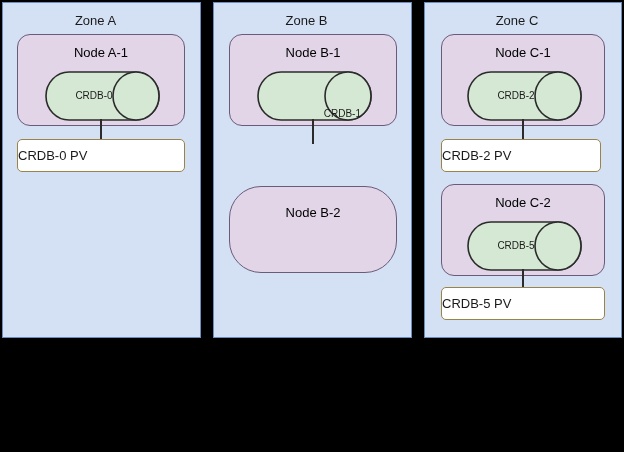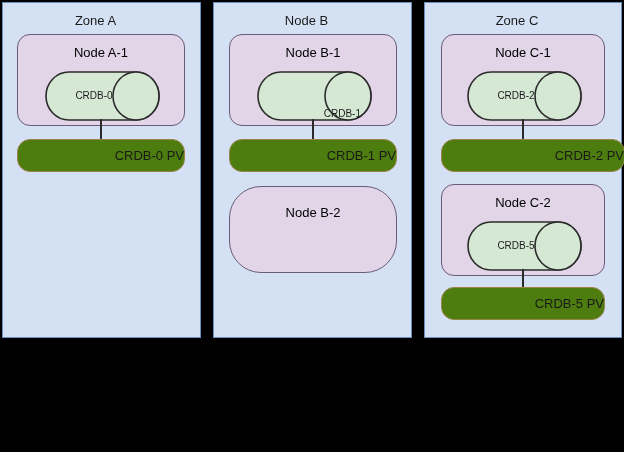--- a/index.html
+++ b/index.html
@@ -70,27 +70,27 @@
     text-align: center;
     font-size: 10px;
     color: #1a1a1a;
     line-height: 10px;
     white-space: nowrap;
   }
 
   
   .pv {
     position: absolute;
-    background: #4d7c0f;
+    background: #ffffff;
     border: 1px solid #9a8347;
-    border-radius: 13px;
+    border-radius: 5px;
     box-sizing: border-box;
     display: flex;
     align-items: center;
-    justify-content: flex-end;
+    justify-content: flex-start;
   }
   .pv-label {
     font-size: 13px;
     color: #1a1a1a;
     line-height: 16px;
     white-space: nowrap;
   }
 
   
   .conn {
@@ -120,40 +120,37 @@
     <div class="cyl-label" style="left:6px; top:20px; width:110px; text-align:center; transform:translateX(-12px);">CRDB-0</div>
   </div>
 
   <div class="conn" style="left:100px; top:119px; height:25px;"></div>
 
   <div class="pv" style="left:17px; top:139px; width:168px; height:33px;">
     <span class="pv-label">CRDB-0 PV</span>
   </div>
 
   <div class="zone" style="left:213px; top:2px; width:199px; height:336px;">
-    <div class="zone-title" style="top:10px;">Node B</div>
+    <div class="zone-title" style="top:10px;">Zone B</div>
   </div>
 
   <div class="node" style="left:229px; top:34px; width:168px; height:92px;">
     <div class="node-title" style="top:10px;">Node B-1</div>
   </div>
 
   <div class="cyl" style="left:257px; top:71px; width:115px; height:50px;">
     <svg width="115" height="50" viewBox="0 0 115 50">
       <path d="M 24,1 H 91 A 23,24 0 0 1 91,49 H 24 A 23,24 0 0 1 24,1 Z" fill="#d5e8d4" stroke="#2b2b2b" stroke-width="1.6"></path>
       <ellipse cx="91" cy="25" rx="23" ry="24" fill="#d5e8d4" stroke="#2b2b2b" stroke-width="1.6"></ellipse>
     </svg>
     <div class="cyl-label" style="left:6px; top:20px; width:110px; text-align:right; transform:translateX(-12px);margin-top:18px;">CRDB-1</div>
   </div>
 
   <div class="conn" style="left:312px; top:119px; height:25px;"></div>
 
-  <div class="pv" style="left:229px; top:139px; width:168px; height:33px;">
-    <span class="pv-label">CRDB-1 PV</span>
-  </div>
 
   <div class="node" style="left:229px; top:186px; width:168px; height:87px;border-radius:32px;">
     <div class="node-title" style="top:18px;">Node B-2</div>
   </div>
 
   <div class="zone" style="left:424px; top:2px; width:198px; height:336px;">
     <div class="zone-title" style="top:10px;">Zone C</div>
   </div>
 
   <div class="node" style="left:441px; top:34px; width:164px; height:92px;">
@@ -163,21 +160,21 @@
   <div class="cyl" style="left:467px; top:71px; width:115px; height:50px;">
     <svg width="115" height="50" viewBox="0 0 115 50">
       <path d="M 24,1 H 91 A 23,24 0 0 1 91,49 H 24 A 23,24 0 0 1 24,1 Z" fill="#d5e8d4" stroke="#2b2b2b" stroke-width="1.6"></path>
       <ellipse cx="91" cy="25" rx="23" ry="24" fill="#d5e8d4" stroke="#2b2b2b" stroke-width="1.6"></ellipse>
     </svg>
     <div class="cyl-label" style="left:6px; top:20px; width:110px; text-align:center; transform:translateX(-12px);">CRDB-2</div>
   </div>
 
   <div class="conn" style="left:522px; top:119px; height:25px;"></div>
 
-  <div class="pv" style="left:441px; top:139px; width:184px; height:33px;padding-left:8px;">
+  <div class="pv" style="left:441px; top:139px; width:160px; height:33px;">
     <span class="pv-label">CRDB-2 PV</span>
   </div>
 
   <div class="node" style="left:441px; top:184px; width:164px; height:92px;">
     <div class="node-title" style="top:10px;">Node C-2</div>
   </div>
 
   <div class="cyl" style="left:467px; top:221px; width:115px; height:56px;">
     <svg width="115" height="50" viewBox="0 0 115 50">
       <path d="M 24,1 H 91 A 23,24 0 0 1 91,49 H 24 A 23,24 0 0 1 24,1 Z" fill="#d5e8d4" stroke="#2b2b2b" stroke-width="1.6"></path>

